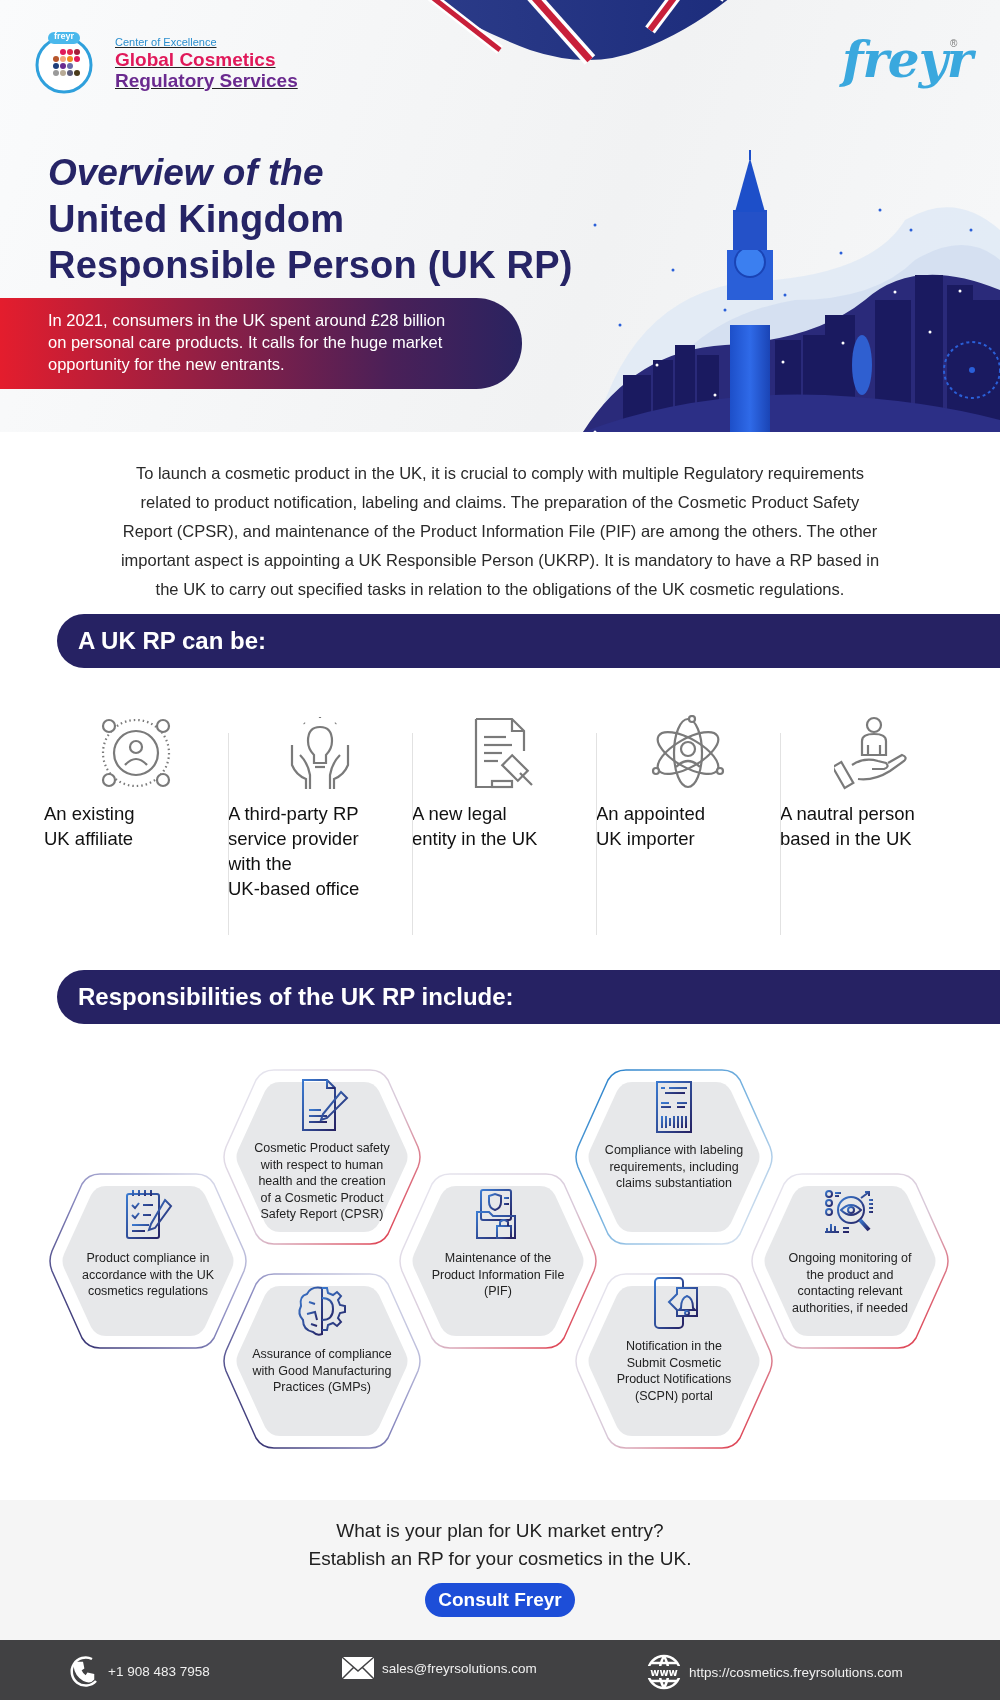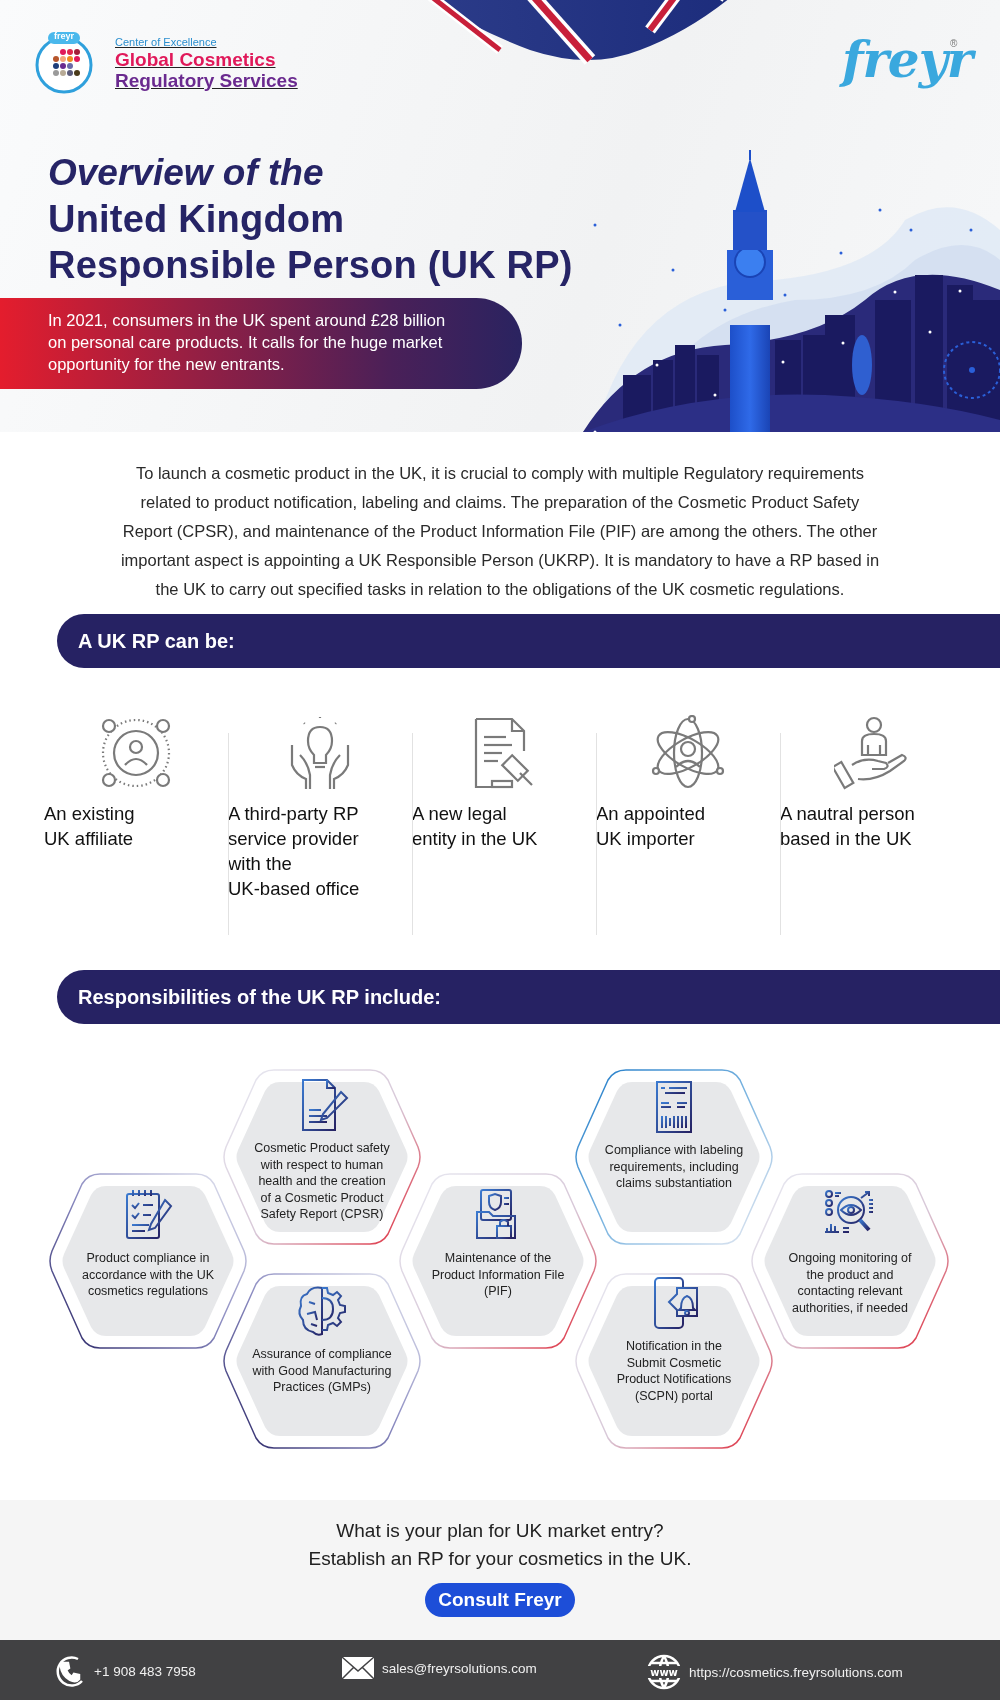--- a/index.html
+++ b/index.html
@@ -23,21 +23,21 @@
   .title-l2, .title-l3 { font-size: 38px; font-weight: bold; line-height: 46px; letter-spacing: 0.2px; }
 
   .stat-pill { position: absolute; left: 0; top: 298px; width: 522px; height: 91px; border-radius: 0 46px 46px 0; background: linear-gradient(90deg, #e41d2d 0%, #9a1f42 35%, #4a2058 75%, #2a2360 100%); color: #fff; padding: 11px 20px 15px 48px; font-size: 16.5px; line-height: 22px; }
 
   .city { position: absolute; left: 575px; top: 150px; width: 425px; height: 282px; }
 
   
   .intro { position: absolute; left: 95px; top: 445px; width: 810px; text-align: center; font-size: 16.5px; line-height: 29px; color: #2a2a2a; margin-top: 14px; }
 
   
-  .section-bar { position: absolute; left: 57px; width: 943px; height: 54px; background: #262263; border-radius: 27px 0 0 27px; color: #fff; font-size: 20px; font-weight: bold; padding-left: 21px; line-height: 54px; }
+  .section-bar { position: absolute; left: 57px; width: 943px; height: 54px; background: #262263; border-radius: 27px 0 0 27px; color: #fff; font-size: 24px; font-weight: bold; padding-left: 21px; line-height: 54px; }
   .bar1 { top: 614px; }
   .bar2 { top: 970px; }
 
   
   .rp-types { position: absolute; left: 44px; top: 715px; width: 920px; height: 222px; display: flex; }
   .rp-col { width: 184px; position: relative; }
   .rp-col + .rp-col::before { content: ""; position: absolute; left: 0; top: 18px; height: 202px; width: 1px; background: #e2e2e2; }
   .rp-icon { width: 76px; height: 76px; margin: 0 auto; display: block; }
   .rp-label { margin-top: 10px; font-size: 18.5px; line-height: 25px; color: #111; }
 
@@ -51,21 +51,21 @@
 
   
   .cta { position: absolute; left: 0; top: 1500px; width: 1000px; height: 140px; background: #f5f5f5; text-align: center; }
   .cta-q { padding-top: 17px; font-size: 19px; line-height: 28px; color: #222; }
   .cta-btn { display: inline-block; margin-top: 10px; background: #1d4ed8; color: #fff; font-weight: bold; font-size: 19px; height: 34px; line-height: 34px; padding: 0 13px; border-radius: 17px; border: none; cursor: pointer; }
 
   
   .footer { position: absolute; left: 0; top: 1640px; width: 1000px; height: 60px; background: #414143; color: #fff; }
   .footer-item { position: absolute; top: 13px; display: flex; align-items: center; font-size: 13.5px; color: #f0f0f0; }
   .footer-item svg { margin-right: 6px; }
-  .f-phone { left: 52px; }
+  .f-phone { left: 66px; }
   .f-mail { left: 340px; }
   .f-web { left: 645px; }
 </style>
 </head>
 <body>
 
 <div class="hero">
 
   <svg class="flag" viewBox="0 0 400 140">
     <defs>

